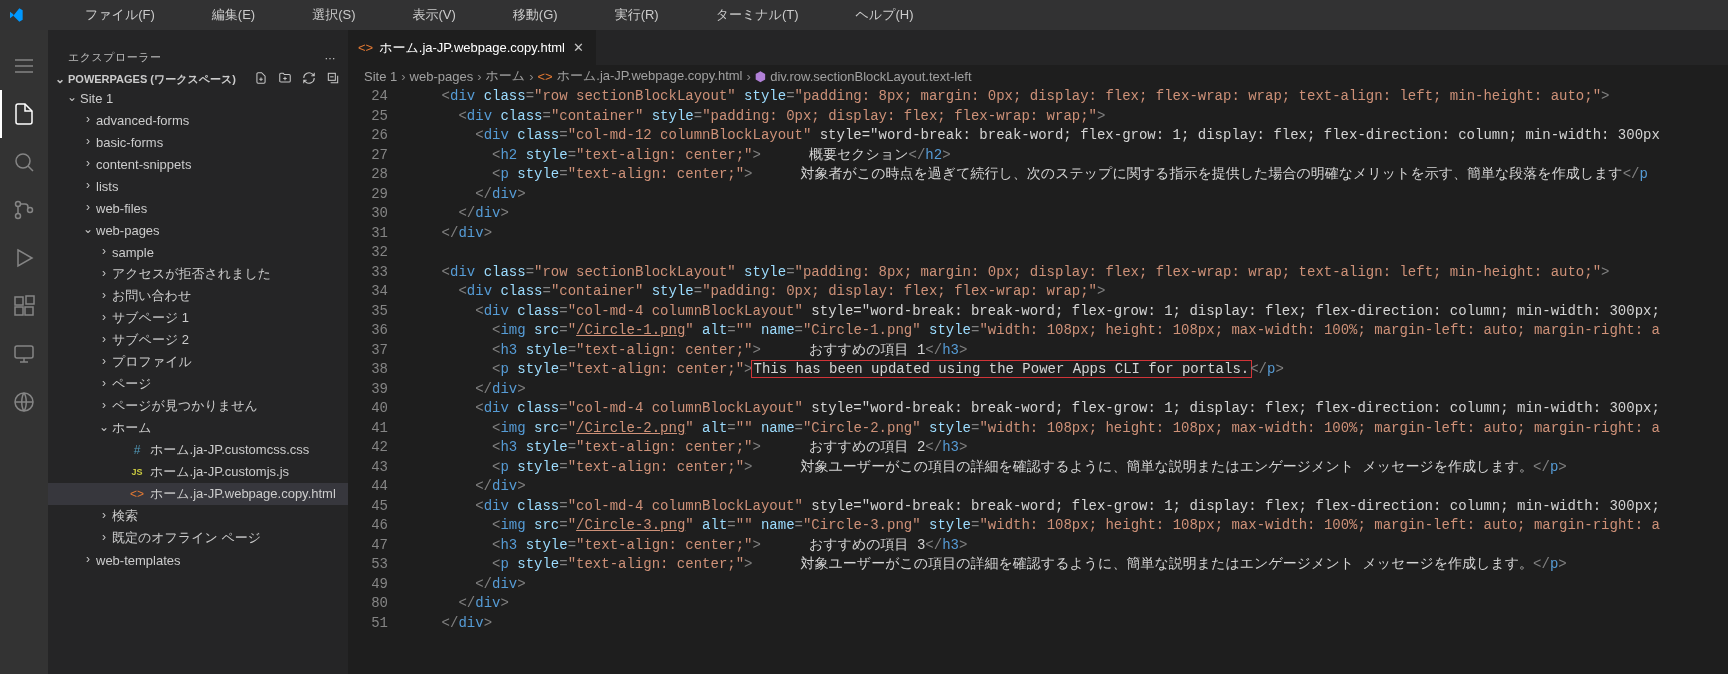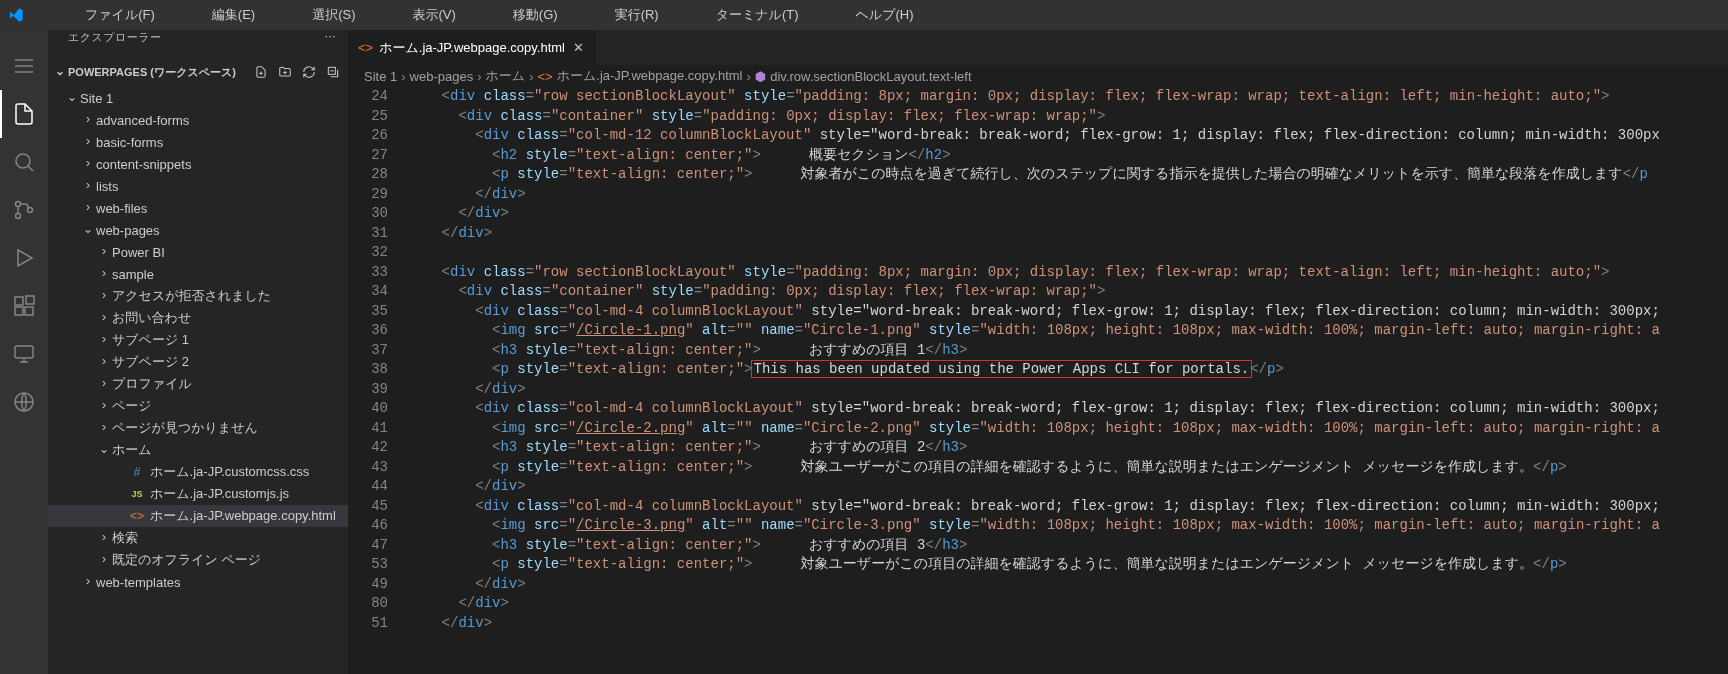--- a/index.html
+++ b/index.html
@@ -60,33 +60,33 @@
 .sidebar {
   width: 300px;
   background: #252526;
   display: flex;
   flex-direction: column;
   overflow: hidden;
 }
 .sidebar-header {
   height: 35px;
   display: flex;
-  align-items: flex-start;
+  align-items: flex-end;
   justify-content: space-between;
   padding: 0 12px 0 20px;
   color: #bbbbbb;
   font-size: 11px;
   letter-spacing: 0.5px;
   gap: 42px;
 }
 .sidebar-actions { display: flex; gap: 12px; color: #c5c5c5;}
 .section-header {
   height: 22px;
   display: flex;
-  align-items: flex-start;
+  align-items: flex-end;
   padding-left: 4px;
   font-size: 11px;
   font-weight: bold;
   color: #cccccc;
   cursor: pointer;
 }
 .section-actions {
   margin-left: auto;
   margin-right: 8px;
   display:flex;
@@ -317,27 +317,20 @@
           <span class="tw"></span>
           <span class="tw"></span>
           <span class="tw chev open"></span>
           <span>web-pages</span>
         </div>
         <div class="tree-item">
           <span class="tw"></span>
           <span class="tw"></span>
           <span class="tw"></span>
           <span class="tw chev closed"></span>
-          <span>Power BI</span>
-        </div>
-        <div class="tree-item">
-          <span class="tw"></span>
-          <span class="tw"></span>
-          <span class="tw"></span>
-          <span class="tw chev closed"></span>
           <span>sample</span>
         </div>
         <div class="tree-item">
           <span class="tw"></span>
           <span class="tw"></span>
           <span class="tw"></span>
           <span class="tw chev closed"></span>
           <span>アクセスが拒否されました</span>
         </div>
         <div class="tree-item">

